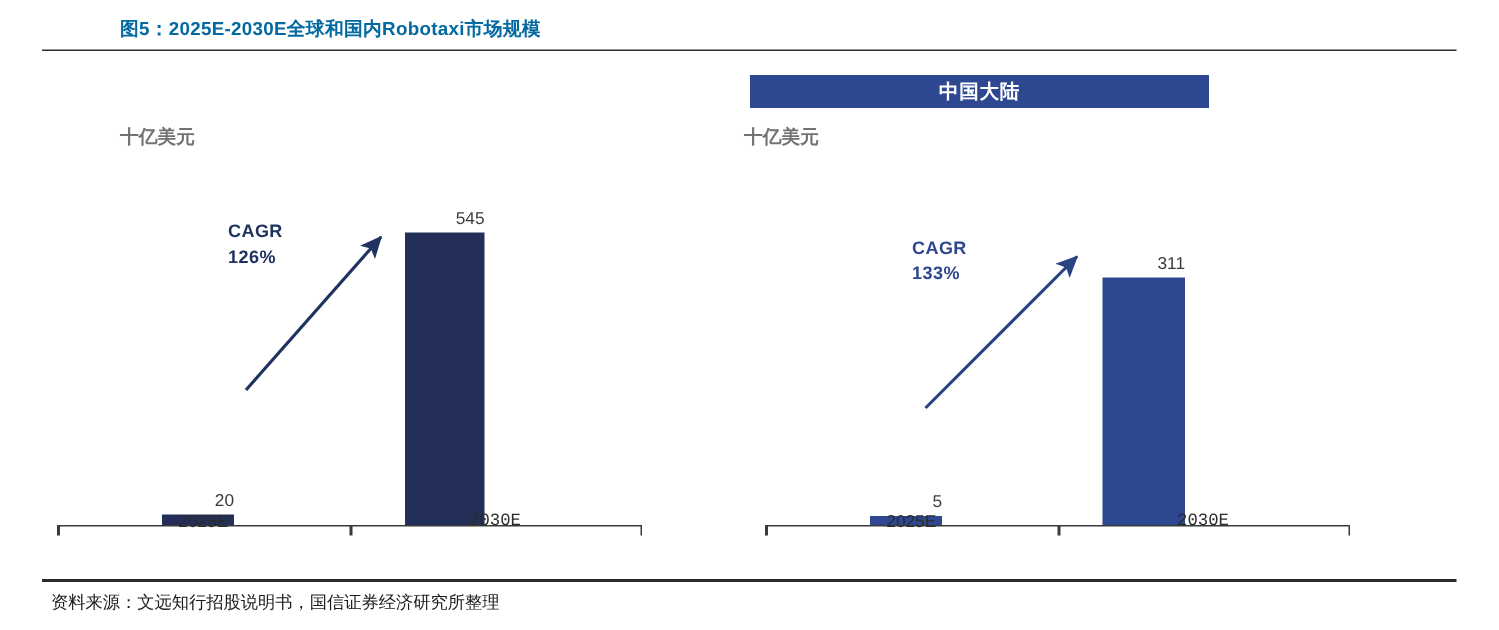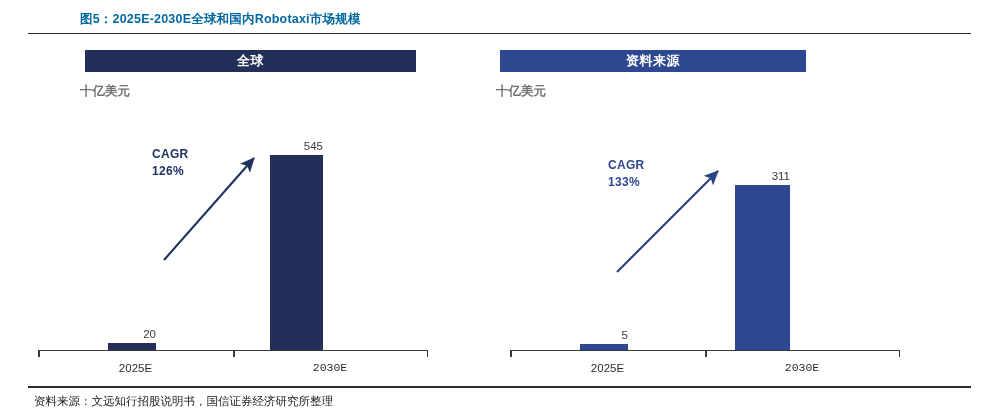--- a/index.html
+++ b/index.html
@@ -129,21 +129,21 @@
     width: 1.5px;
     height: 7px;
     background: #3a3a3a;
   }
   .tick-0 { left: 10px; }
   .tick-1 { left: 205px; }
   .tick-2 { left: 398.5px; }
 
   .cat-label {
     position: absolute;
-    bottom: 0;
+    bottom: 20px;
     font-size: 11.5px;
     color: #2b2b2b;
     text-align: center;
     white-space: nowrap;
   }
   .cat-0 { left: 10px;  width: 195px; }
   .cat-1 { left: 205px; width: 194px; font-family: Liberation Mono, monospace; }
 
   
   .cagr-text {
@@ -186,21 +186,20 @@
   }
 </style>
 </head>
 <body>
 
 <div id="figure-title">图5：2025E-2030E全球和国内Robotaxi市场规模</div>
 <div id="title-rule"></div>
 
 <div class="panel" id="panel-global">
 
-  <div class="panel-header">全球</div>
   <div class="unit-label">十亿美元</div>
 
   <div class="plot">
 
     <div class="bar" id="bar-global-2025"></div>
     <div class="bar" id="bar-global-2030"></div>
 
     <div class="bar-value" id="val-global-2025">20</div>
     <div class="bar-value" id="val-global-2030">545</div>
 
@@ -223,21 +222,21 @@
     <div class="axis-tick tick-1"></div>
     <div class="axis-tick tick-2"></div>
 
     <div class="cat-label cat-0">2025E</div>
     <div class="cat-label cat-1">2030E</div>
   </div>
 </div>
 
 <div class="panel" id="panel-china">
 
-  <div class="panel-header">资料来源</div>
+  <div class="panel-header">中国大陆</div>
   <div class="unit-label">十亿美元</div>
 
   <div class="plot">
 
     <div class="bar" id="bar-china-2025"></div>
     <div class="bar" id="bar-china-2030"></div>
 
     <div class="bar-value" id="val-china-2025">5</div>
     <div class="bar-value" id="val-china-2030">311</div>
 

